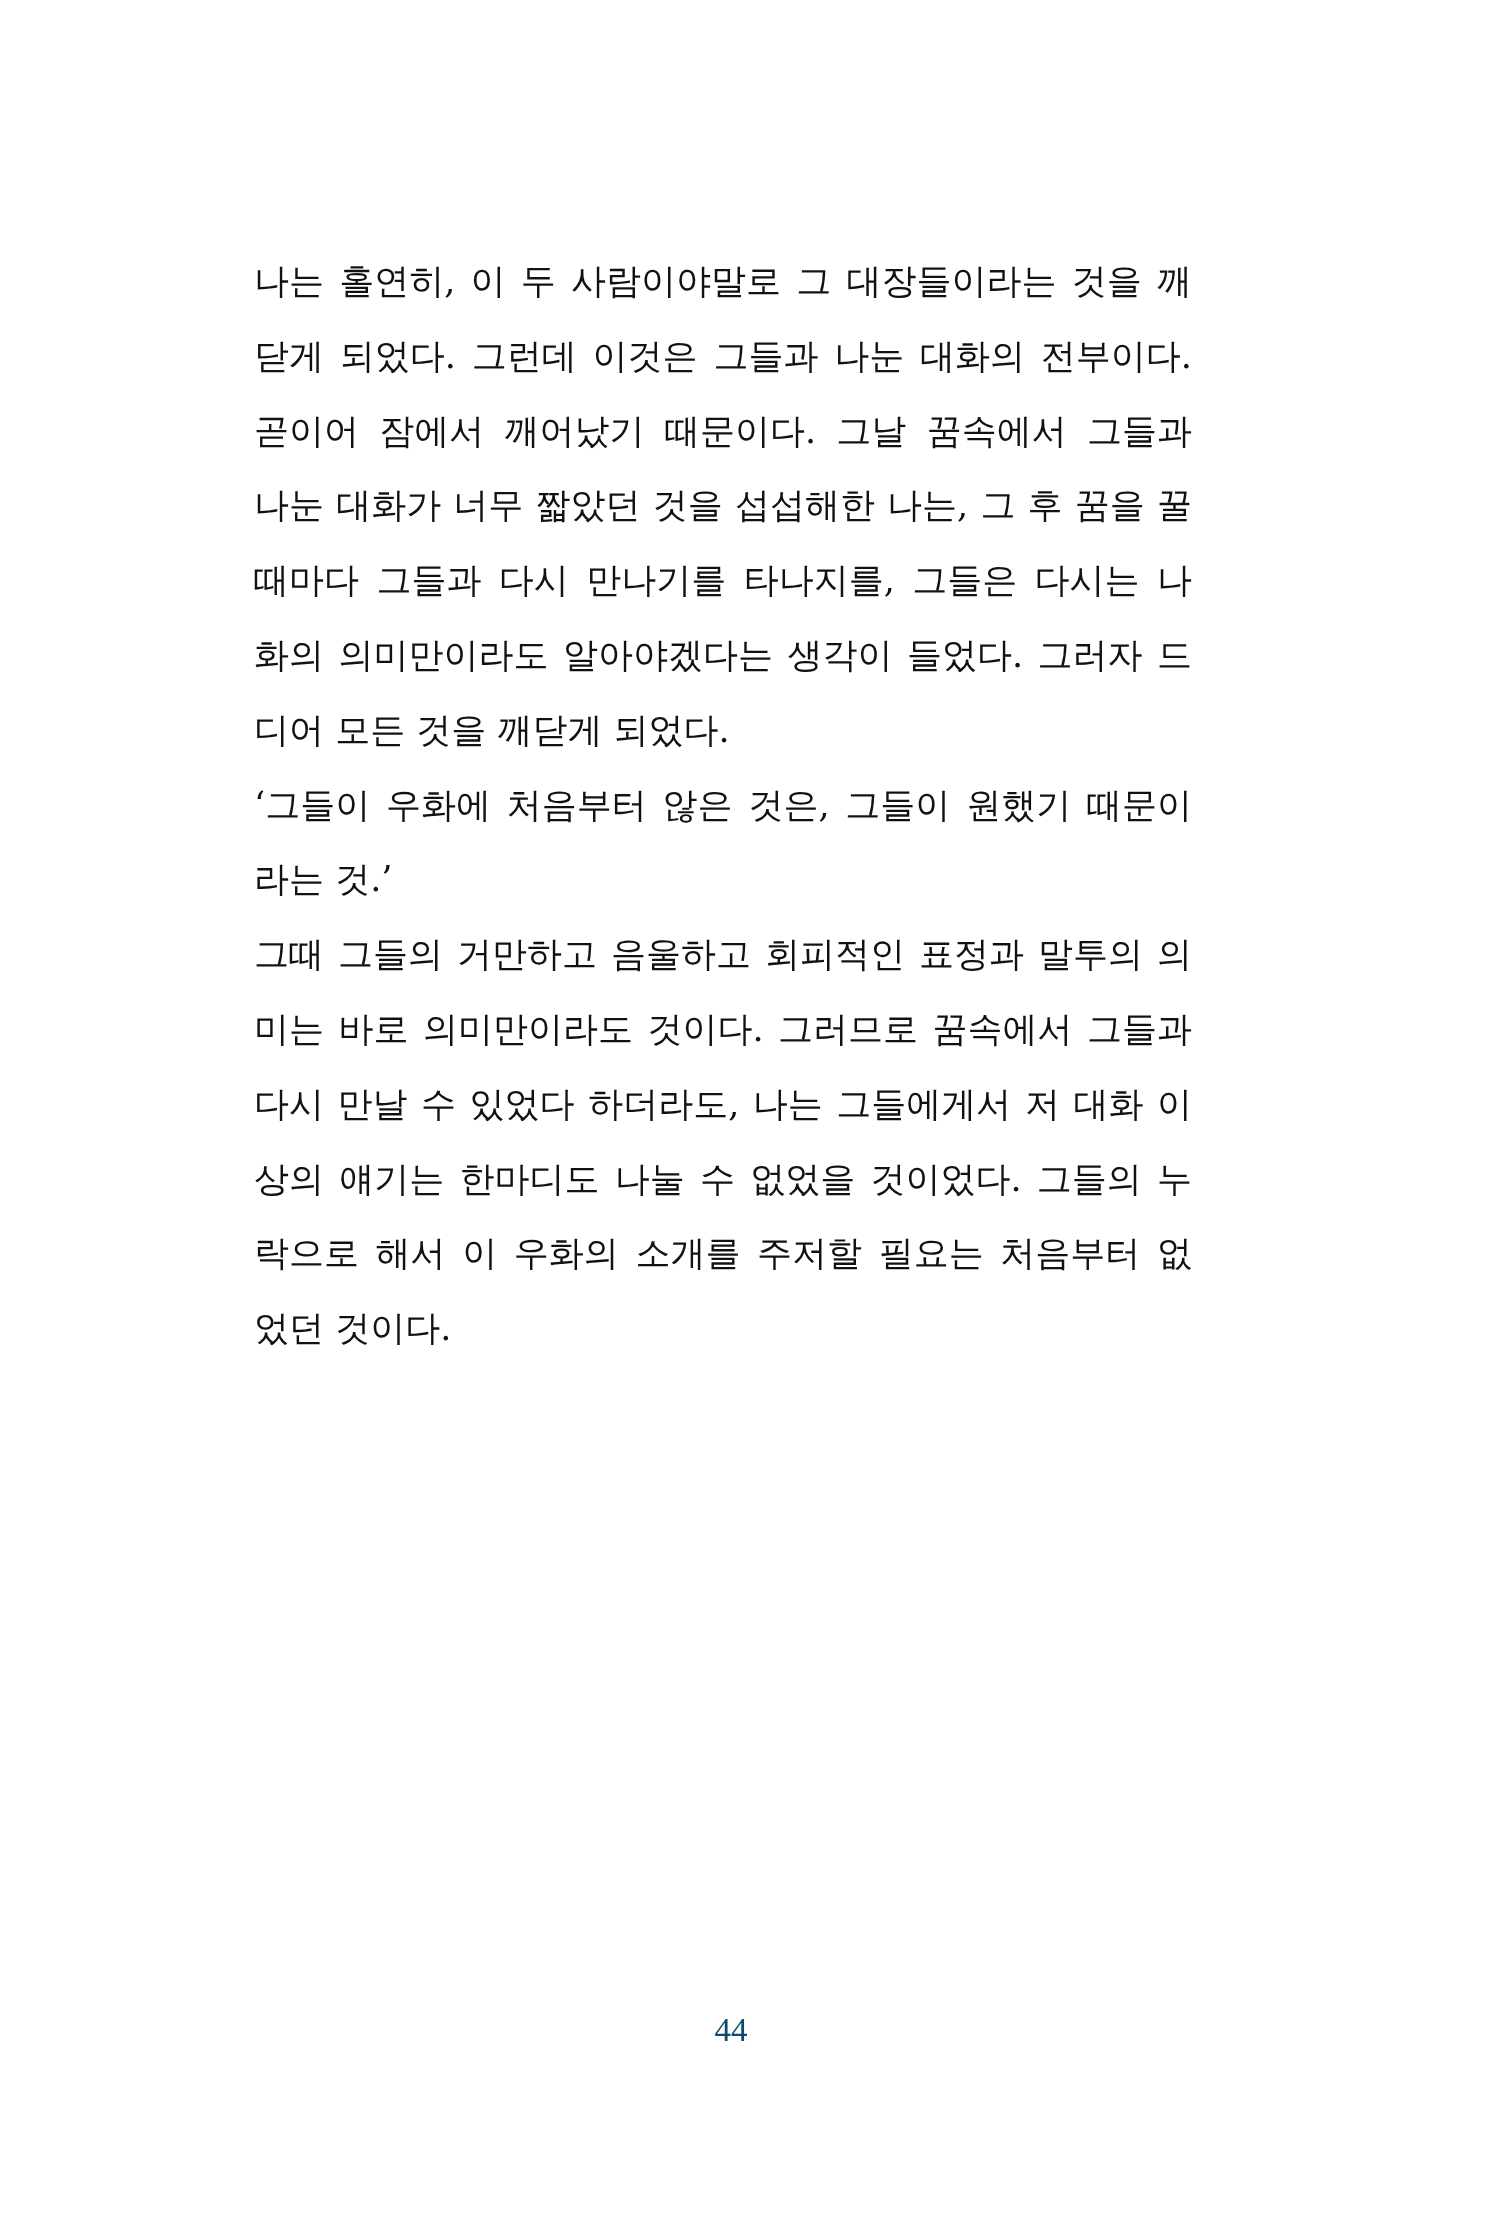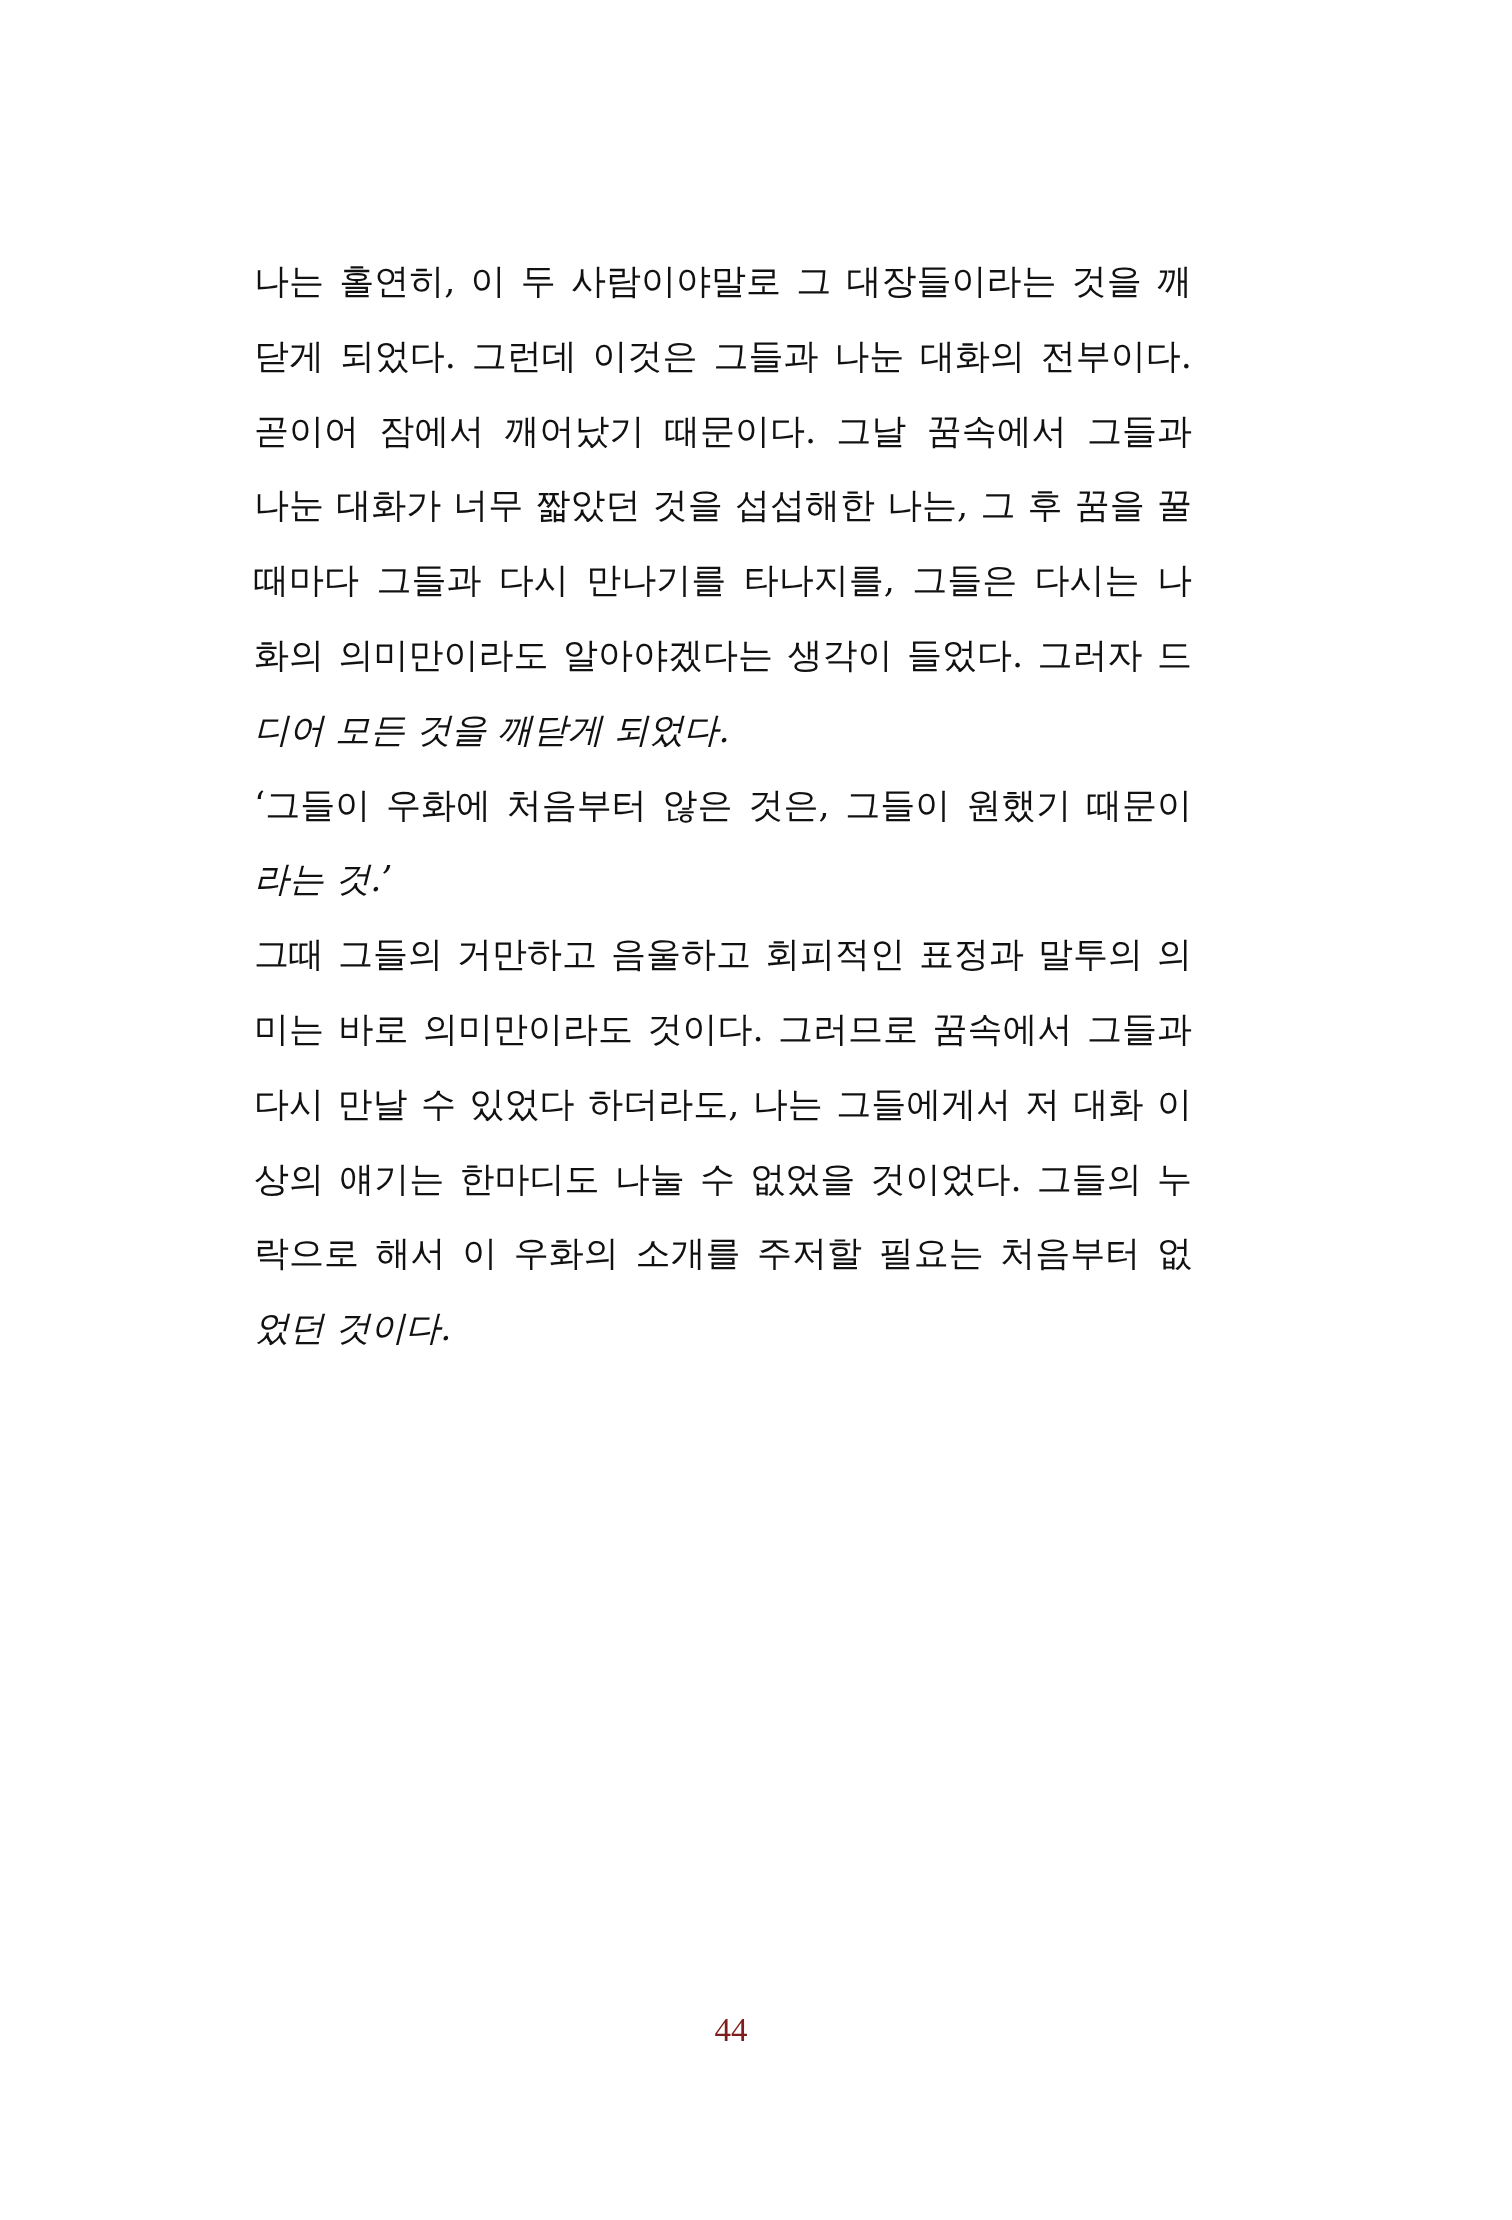--- a/index.html
+++ b/index.html
@@ -33,35 +33,34 @@
     height: 74.8px;
     line-height: 74.8px;
     font-size: 35px;
     white-space: nowrap;
     text-align: justify;
     text-align-last: justify;
     letter-spacing: 0px;
   }
   .line.last {
     text-align-last: left;
-    font-style: italic;
   }
   .blank {
     height: 74.8px;
   }
   .page-number {
     position: absolute;
     left: 0;
     width: 1462px;
     top: 2010px;
     text-align: center;
     font-family: "Liberation Serif", "DejaVu Serif", serif;
     font-size: 33px;
     line-height: 40px;
-    color: #7f1d1d;
+    color: #0c4a6e;
   }
 </style>
 </head>
 <body>
 
 <div class="page">
   <div class="text-block">
     <span class="line">나는 홀연히, 이 두 사람이야말로 그 대장들이라는 것을 깨</span>
     <span class="line">닫게 되었다. 그런데 이것은 그들과 나눈 대화의 전부이다.</span>
     <span class="line">곧이어 잠에서 깨어났기 때문이다. 그날 꿈속에서 그들과</span>

